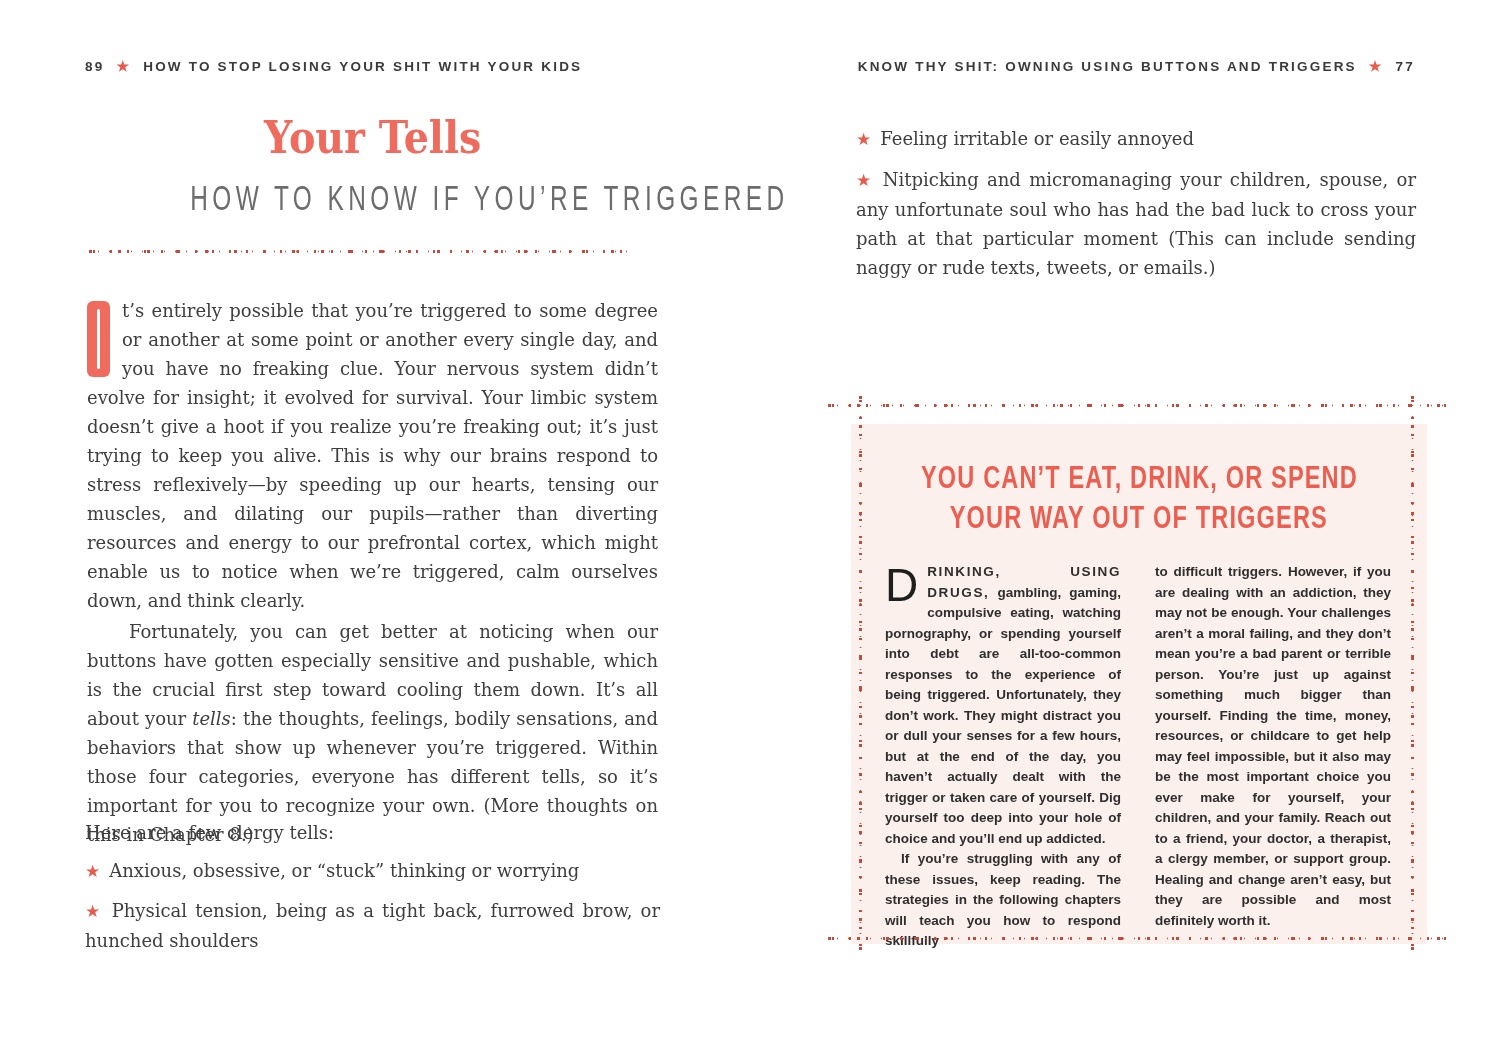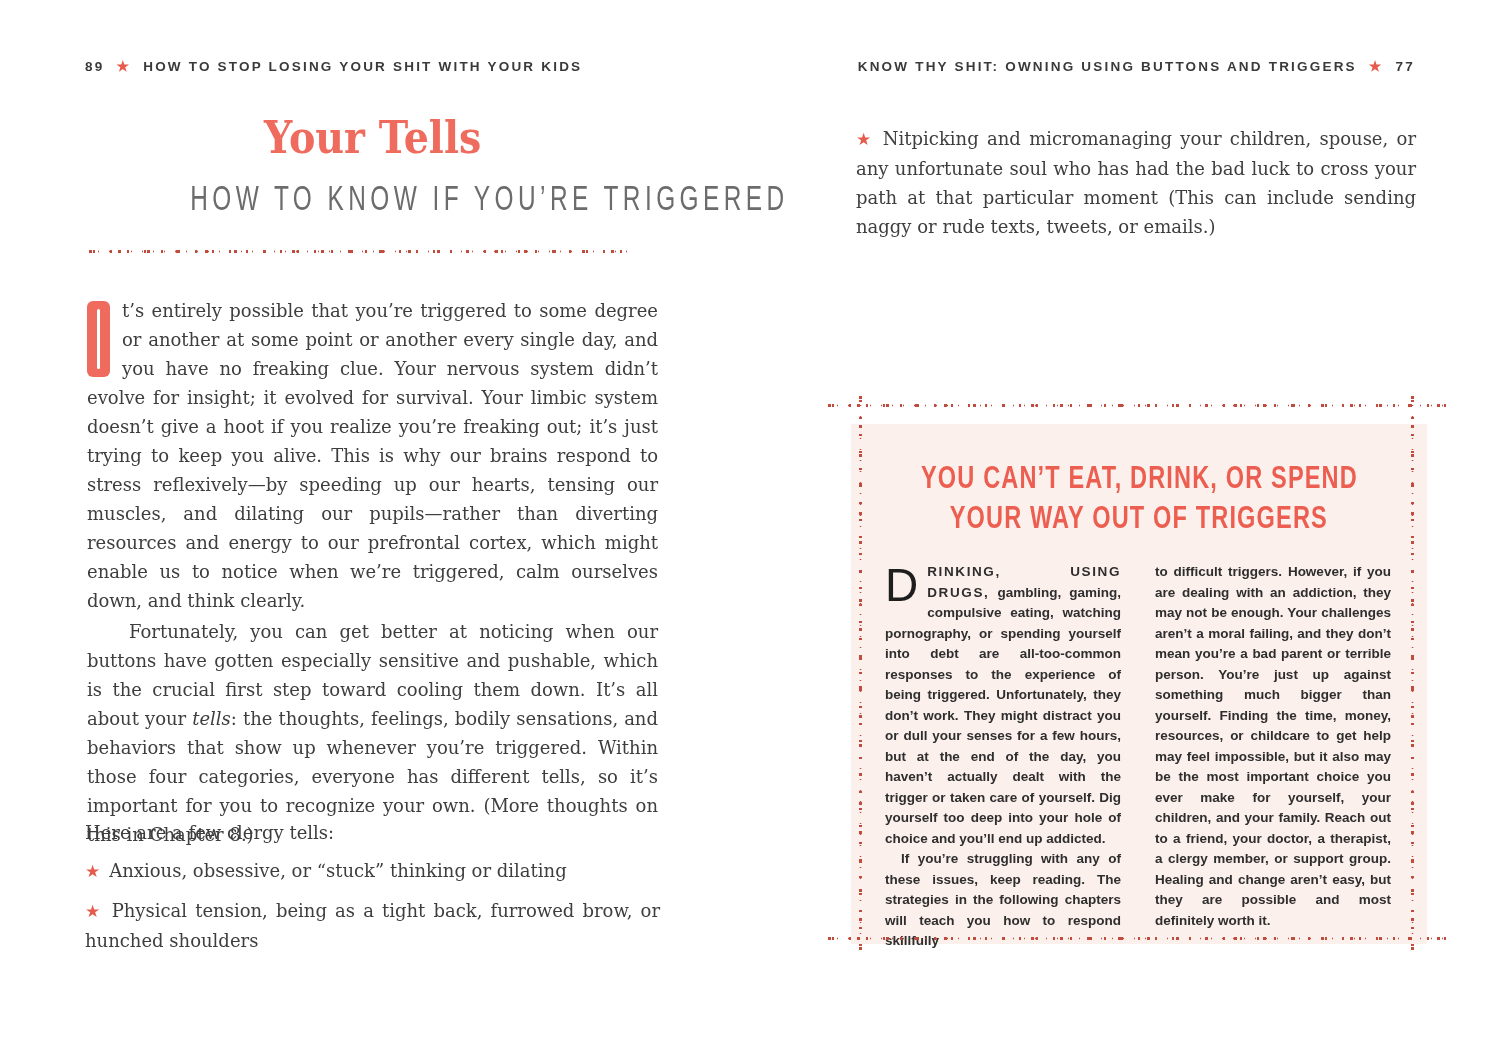--- a/index.html
+++ b/index.html
@@ -130,27 +130,30 @@
   <div class="dots-h title-divider"></div>
 
   <div class="body-copy">
     <p><span class="dropcap-i"></span><span>t’s entirely possible that you’re triggered to some degree or another at some point or another every single day, and you have no freaking clue. Your nervous system didn’t evolve for insight; it evolved for survival. Your limbic system doesn’t give a hoot if you realize you’re freaking out; it’s just trying to keep you alive. This is why our brains respond to stress reflexively—by speeding up our hearts, tensing our muscles, and dilating our pupils—rather than diverting resources and energy to our prefrontal cortex, which might enable us to notice when we’re triggered, calm ourselves down, and think clearly.</span></p>
     <p class="indent"><span>Fortunately, you can get better at noticing when our buttons have gotten especially sensitive and pushable, which is the crucial first step toward cooling them down. It’s all about your </span><i>tells</i><span>: the thoughts, feelings, bodily sensations, and behaviors that show up whenever you’re triggered. Within those four categories, everyone has different tells, so it’s important for you to recognize your own. (More thoughts on this in Chapter 8.)</span></p>
   </div>
 
   <div class="list-intro">Here are a few clergy tells:</div>
 
   <div class="lbullet1 bullet">
-    <span class="star">★</span><p>Anxious, obsessive, or “stuck” thinking or dilating</p>
+    <span class="star">★</span><p>Anxious, obsessive, or “stuck” thinking or worrying</p>
   </div>
   <div class="lbullet2 bullet">
     <span class="star">★</span><p>Physical tension, being as a tight back, furrowed brow, or hunched shoulders</p>
   </div>
 
   <div class="rbullets">
+    <div class="bullet">
+      <span class="star">★</span><p>Feeling irritable or easily annoyed</p>
+    </div>
     <div class="bullet">
       <span class="star">★</span><p>Nitpicking and micromanaging your children, spouse, or any unfortunate soul who has had the bad luck to cross your path at that particular moment (This can include sending naggy or rude texts, tweets, or emails.)</p>
     </div>
   </div>
 
   <div class="trigger-box">
     <div class="box-title">
       <span class="squeeze">YOU CAN’T EAT, DRINK, OR SPEND</span><br>
       <span class="squeeze">YOUR WAY OUT OF TRIGGERS</span>
     </div>

